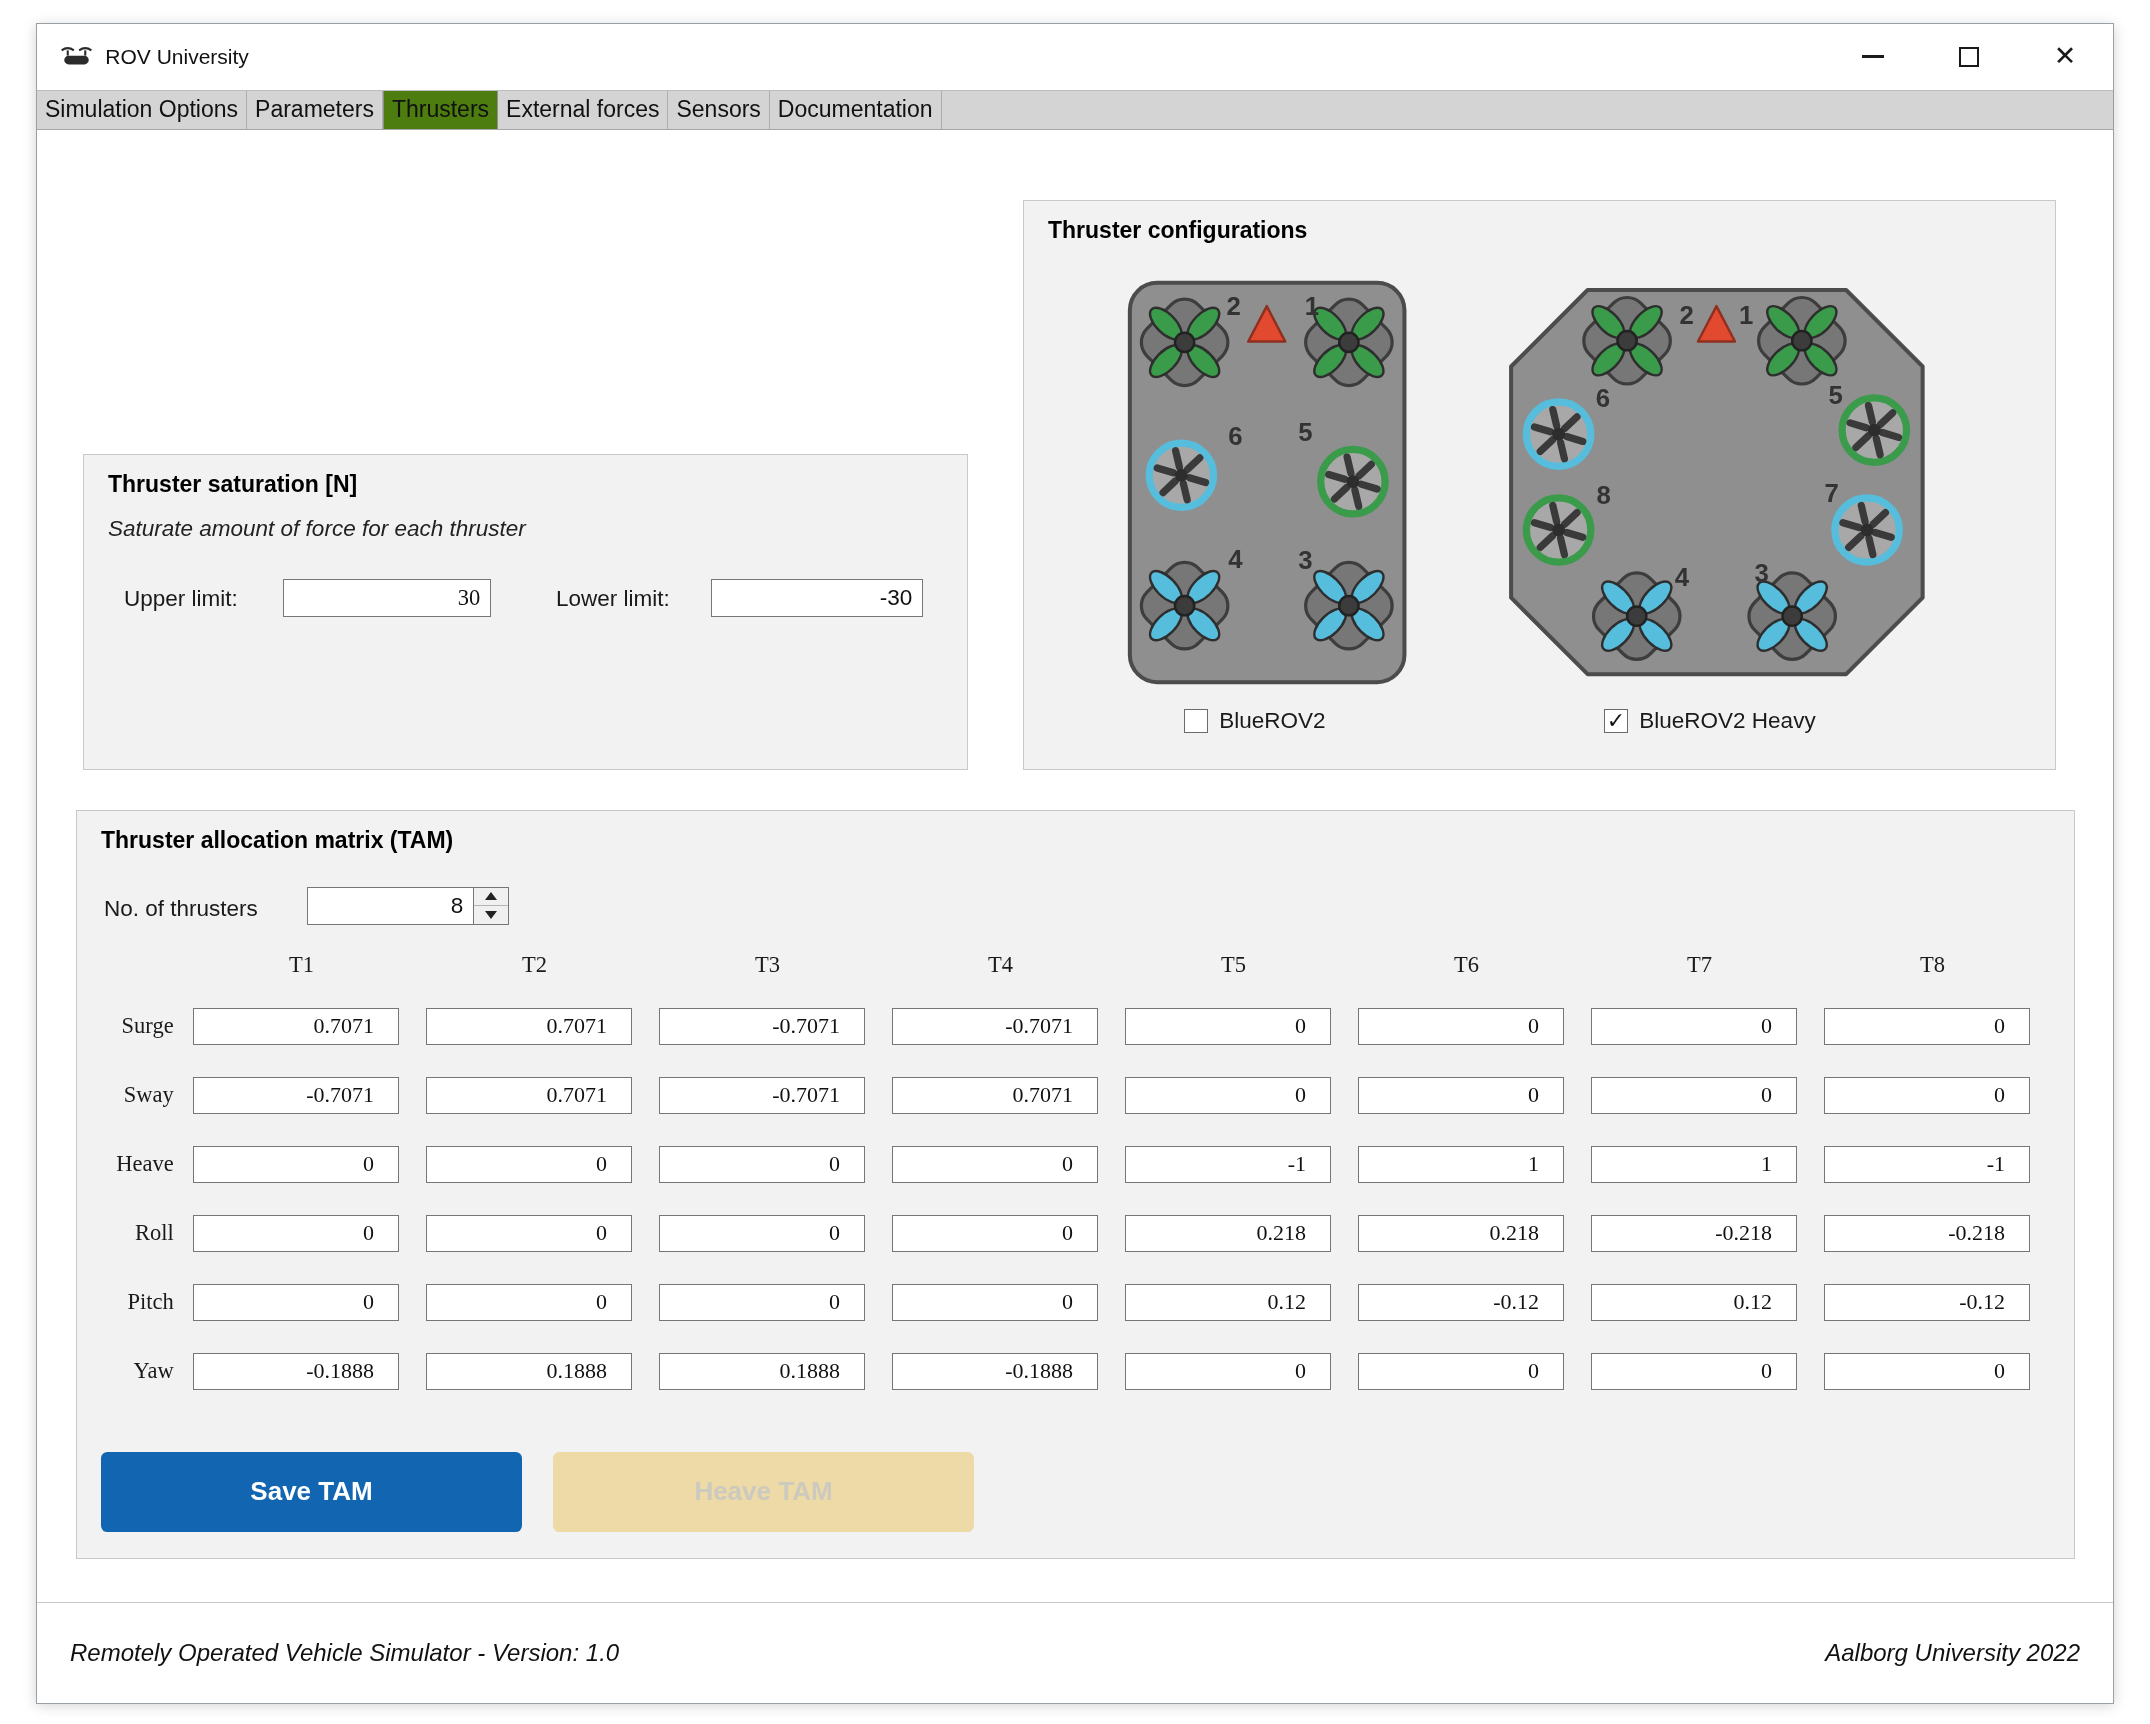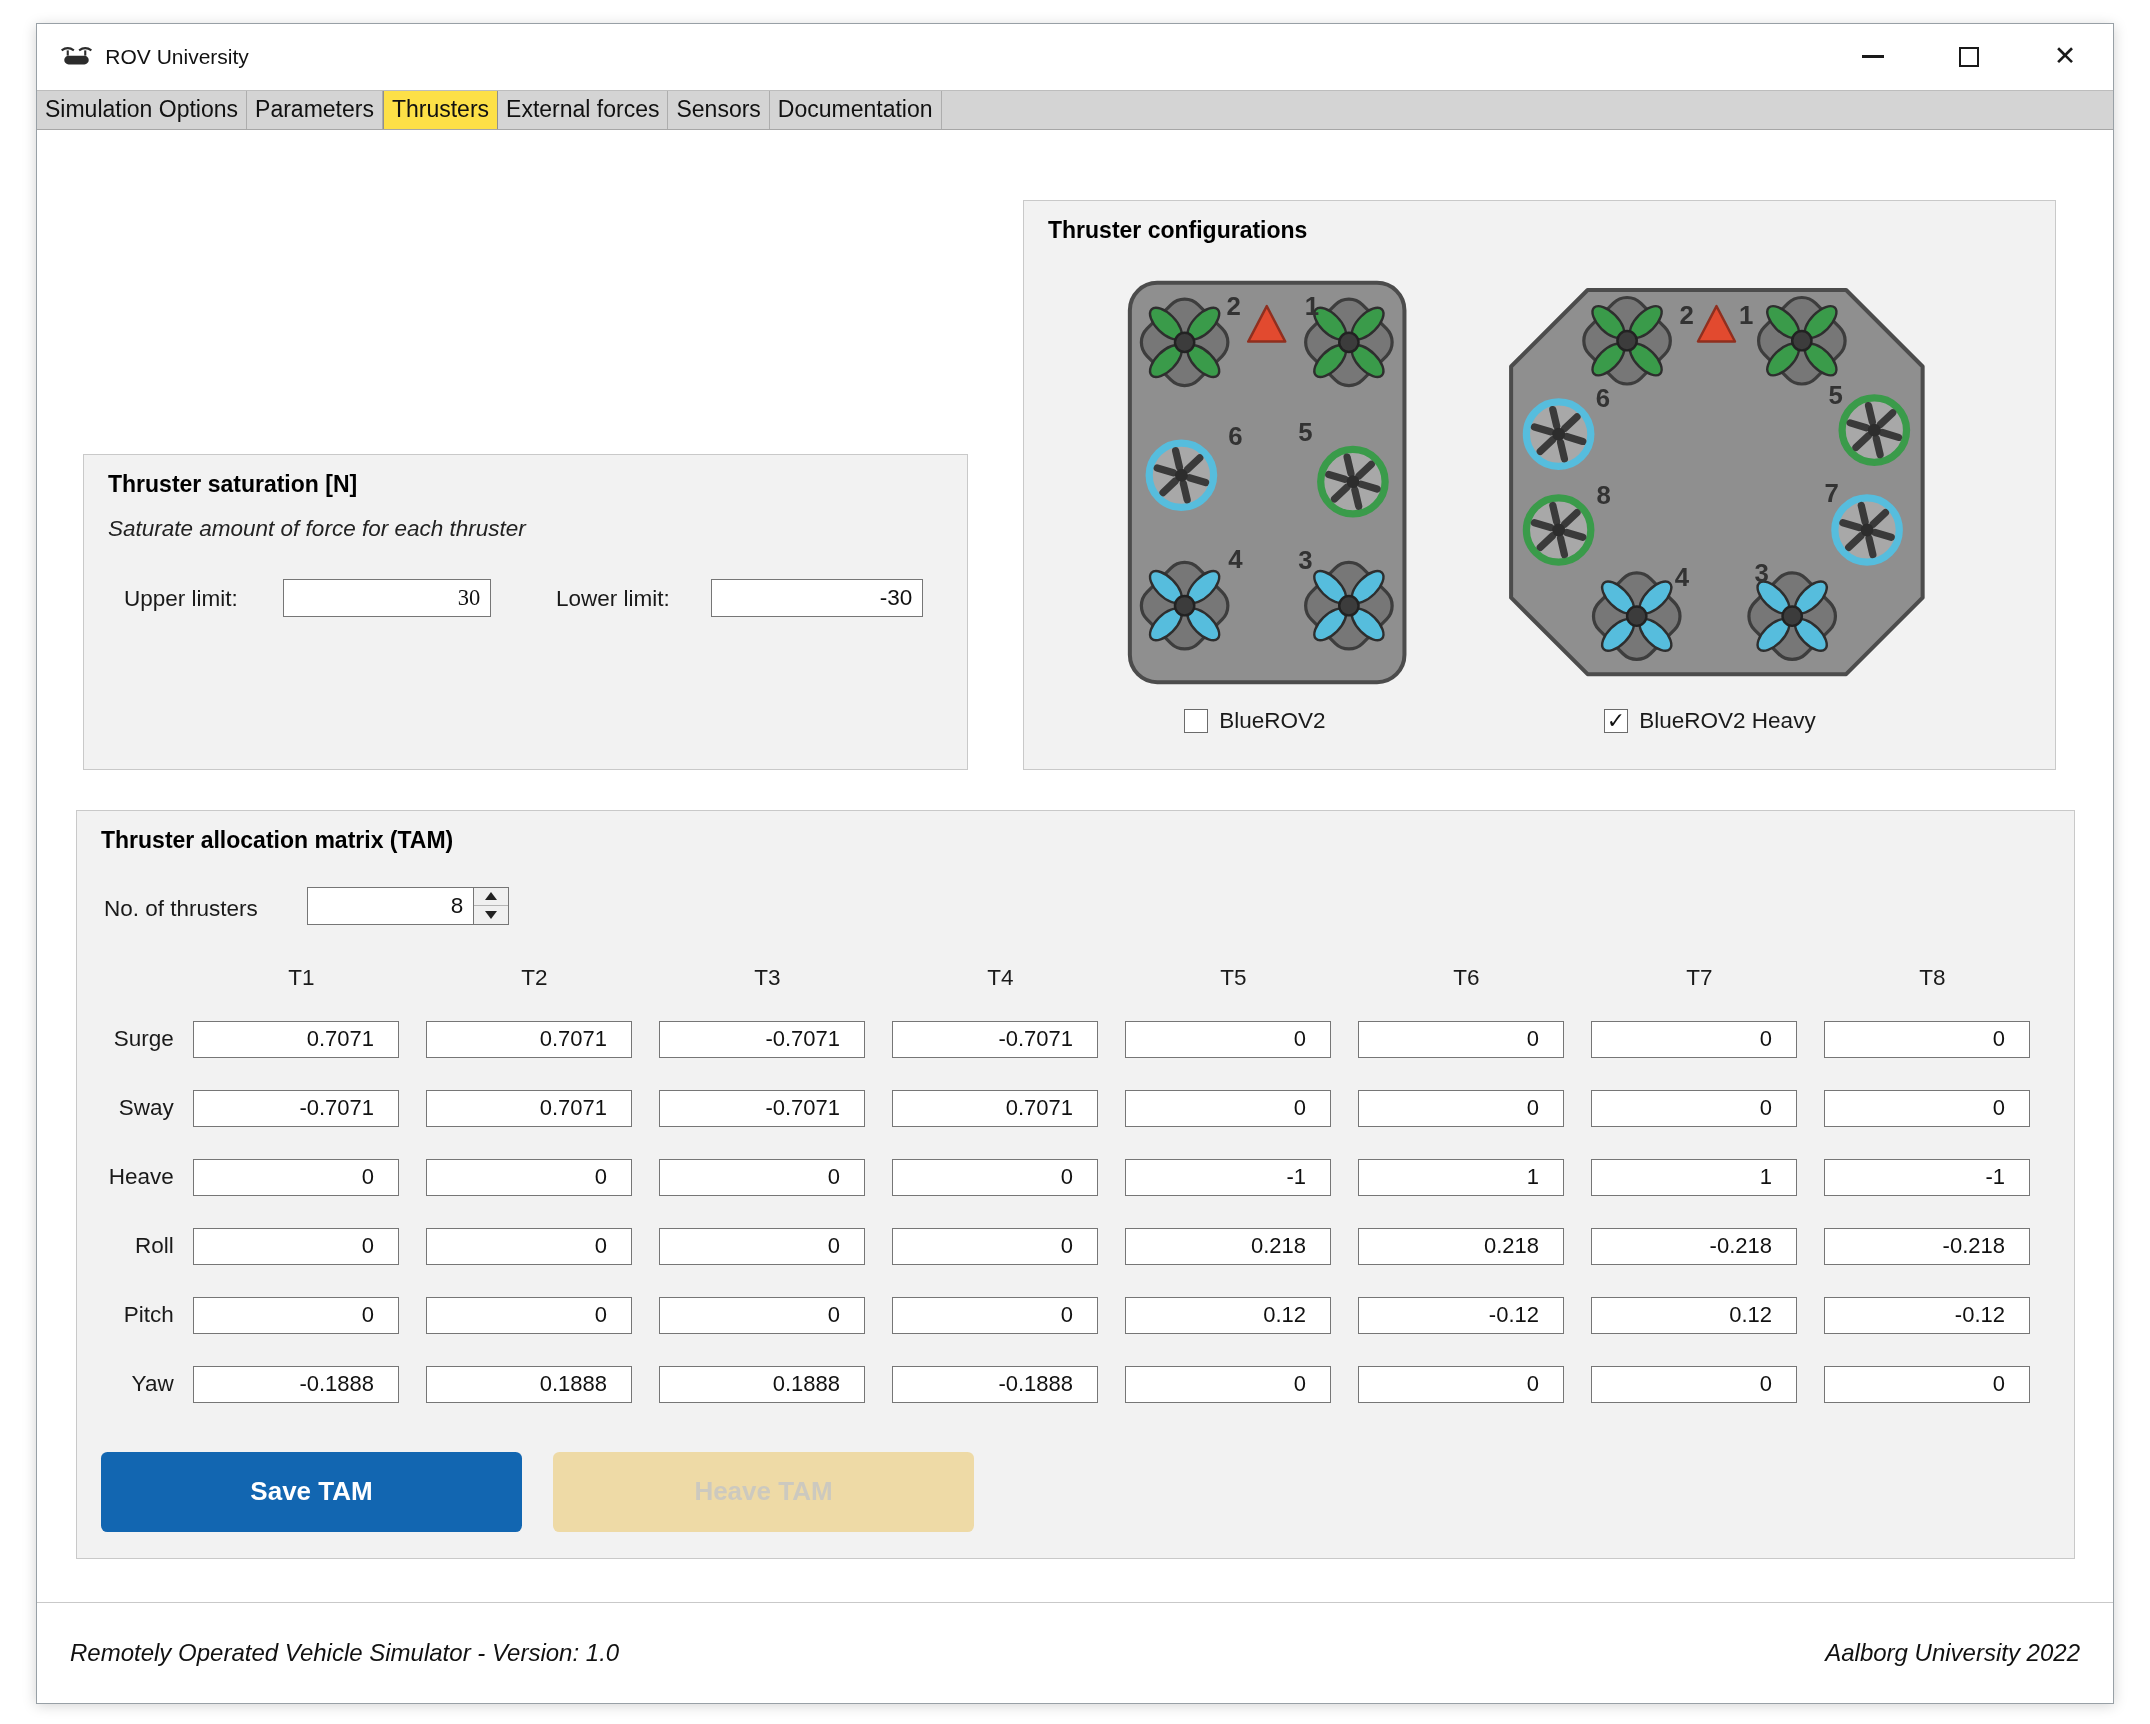--- a/index.html
+++ b/index.html
@@ -17,21 +17,21 @@
   .win-btn{width:96px;height:100%;display:flex;align-items:center;justify-content:center;cursor:default;}
   .min-glyph{display:block;width:22.5px;height:2.4px;background:#1a1a1a;}
   .max-glyph{display:block;width:20px;height:20px;border:2px solid #1a1a1a;background:transparent;}
   .close-glyph{font-size:27px;line-height:1;color:#1a1a1a;}
 
   
   .tabbar{height:40px;display:flex;align-items:stretch;background:#d4d4d4;
     border-top:0.8px solid #bdbdbd;border-bottom:0.8px solid #a6a6a6;}
   .tab{padding:0 8px;display:flex;align-items:center;font-size:23px;color:#111;
     border-right:0.8px solid #adadad;background:transparent;position:relative;}
-  .tab.active{background:#fde047;margin-bottom:-0.8px;border-left:0.8px solid #8f8f8f;
+  .tab.active{background:#4d7c0f;margin-bottom:-0.8px;border-left:0.8px solid #8f8f8f;
     border-right:0.8px solid #8f8f8f;z-index:2;}
 
   .content{position:absolute;top:106px;left:0;right:0;bottom:101px;background:#fff;}
 
   .group{position:absolute;background:#f2f2f2;border:0.8px solid #c9c9c9;}
   .group-title{position:absolute;top:16px;left:24px;font-weight:bold;font-size:23px;color:#000;}
 
   
   .sat-group{left:46px;top:324px;width:885px;height:316px;}
   .sat-subtitle{position:absolute;top:61px;left:24px;font-style:italic;font-size:22.5px;color:#222;}
@@ -70,21 +70,21 @@
   .spinner input{width:167px;height:38px;}
   .spin-arrows{width:35px;height:38px;border:0.8px solid #767676;border-left:none;display:flex;
     flex-direction:column;background:#f0f0f0;}
   .spin-half{flex:1;display:flex;align-items:center;justify-content:center;}
   .spin-half.up{border-bottom:0.8px solid #b5b5b5;}
   .tri-up{width:0;height:0;border-left:6.4px solid transparent;border-right:6.4px solid transparent;
     border-bottom:8px solid #222;}
   .tri-down{width:0;height:0;border-left:6.4px solid transparent;border-right:6.4px solid transparent;
     border-top:8px solid #222;}
 
-  .tam-matrix{position:absolute;left:0;top:149px;right:0;}
+  .tam-matrix{position:absolute;left:0;top:136px;right:0;font-family:Liberation Serif, serif;}
   .tam-header-row{display:grid;grid-template-columns:108px repeat(8,233px);height:37px;
     align-items:center;margin-bottom:8px;}
   .tam-colhead{text-align:center;font-size:22.5px;}
   .tam-row{display:grid;grid-template-columns:108px repeat(8,233px);height:69px;align-items:center;}
   .tam-rowlabel{text-align:right;padding-right:11.3px;font-size:22.5px;}
   .tam-cell{display:flex;}
   .tam-input{width:206px;height:37px;margin-left:8px;background:#fff;border:0.8px solid #767676;
     font-size:22px;text-align:right;padding:0 24px;font-family:inherit;color:#111;}
   .save-tam{position:absolute;left:24px;top:641px;width:421px;height:80px;border-radius:6.4px;
     background:var(--save-tam,#1266b1);color:#fff;}

